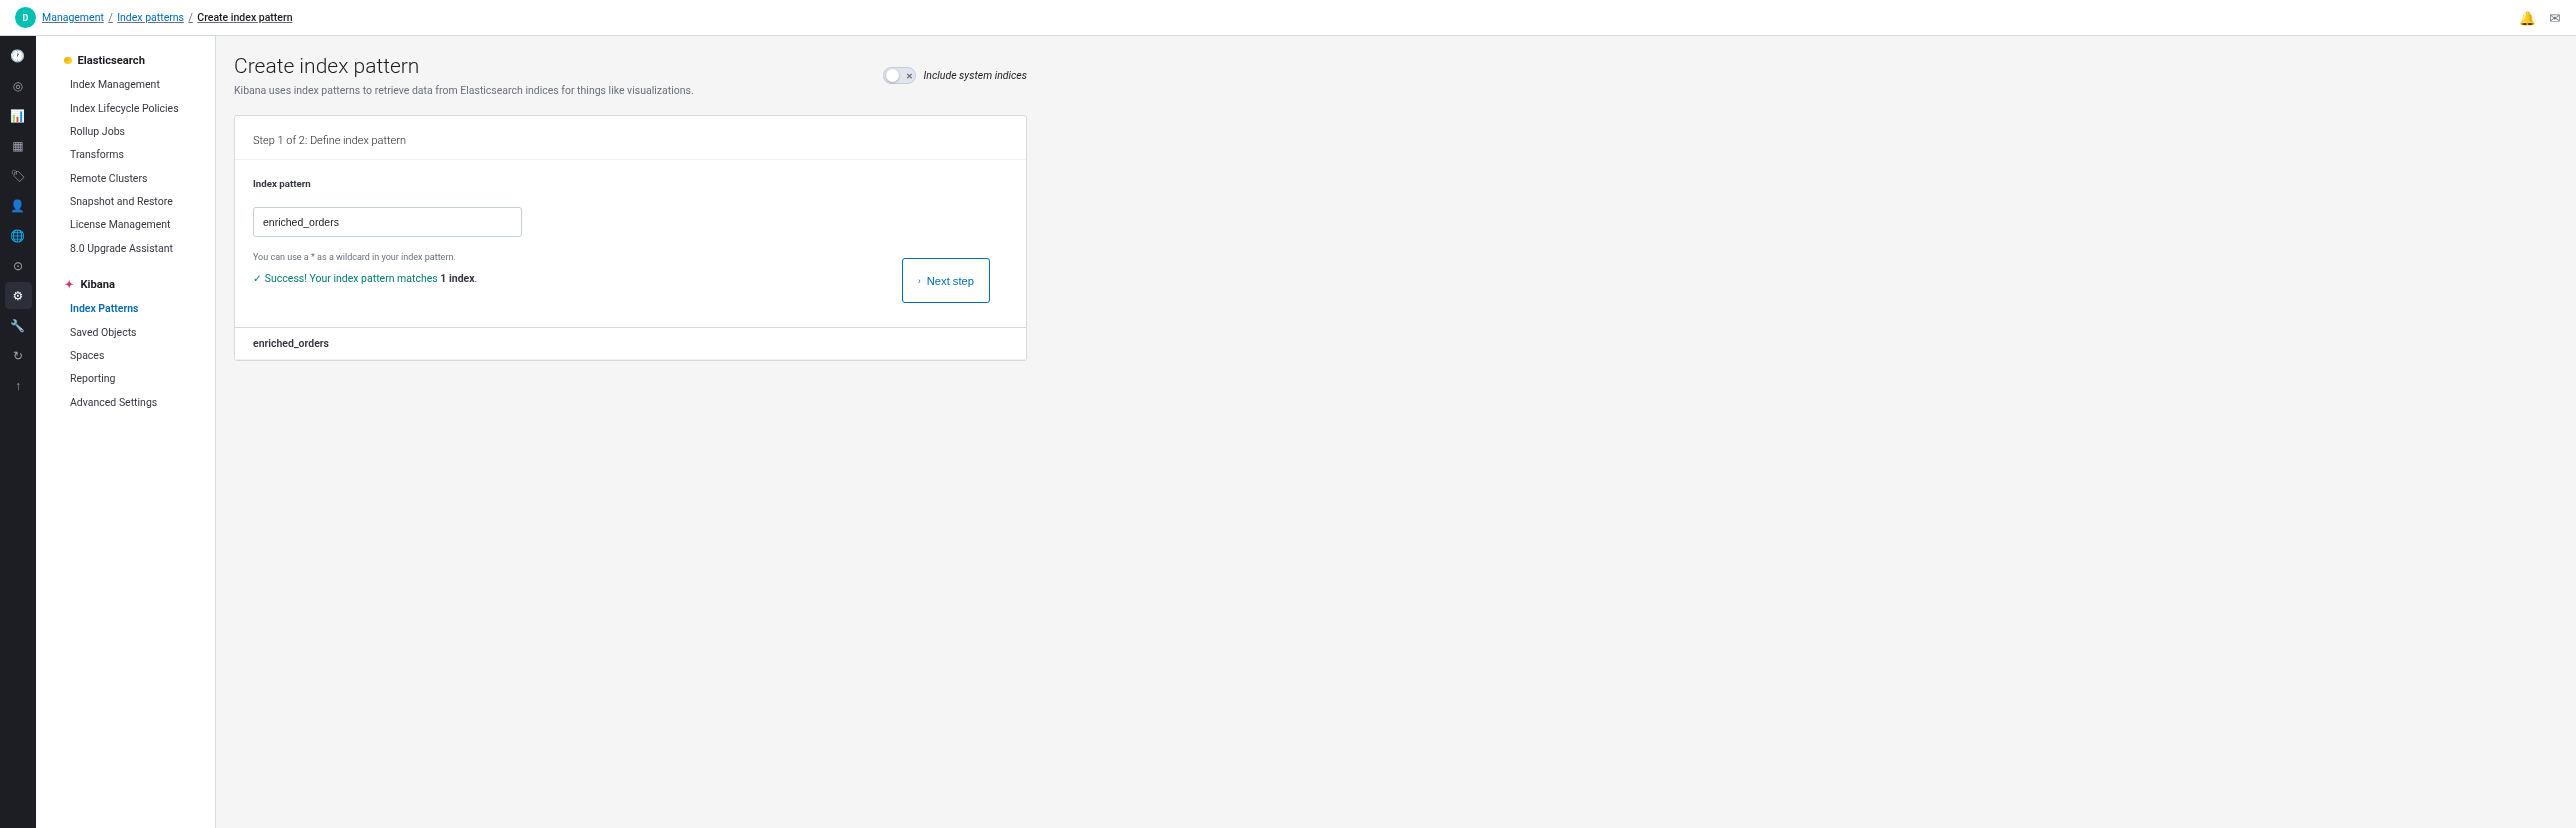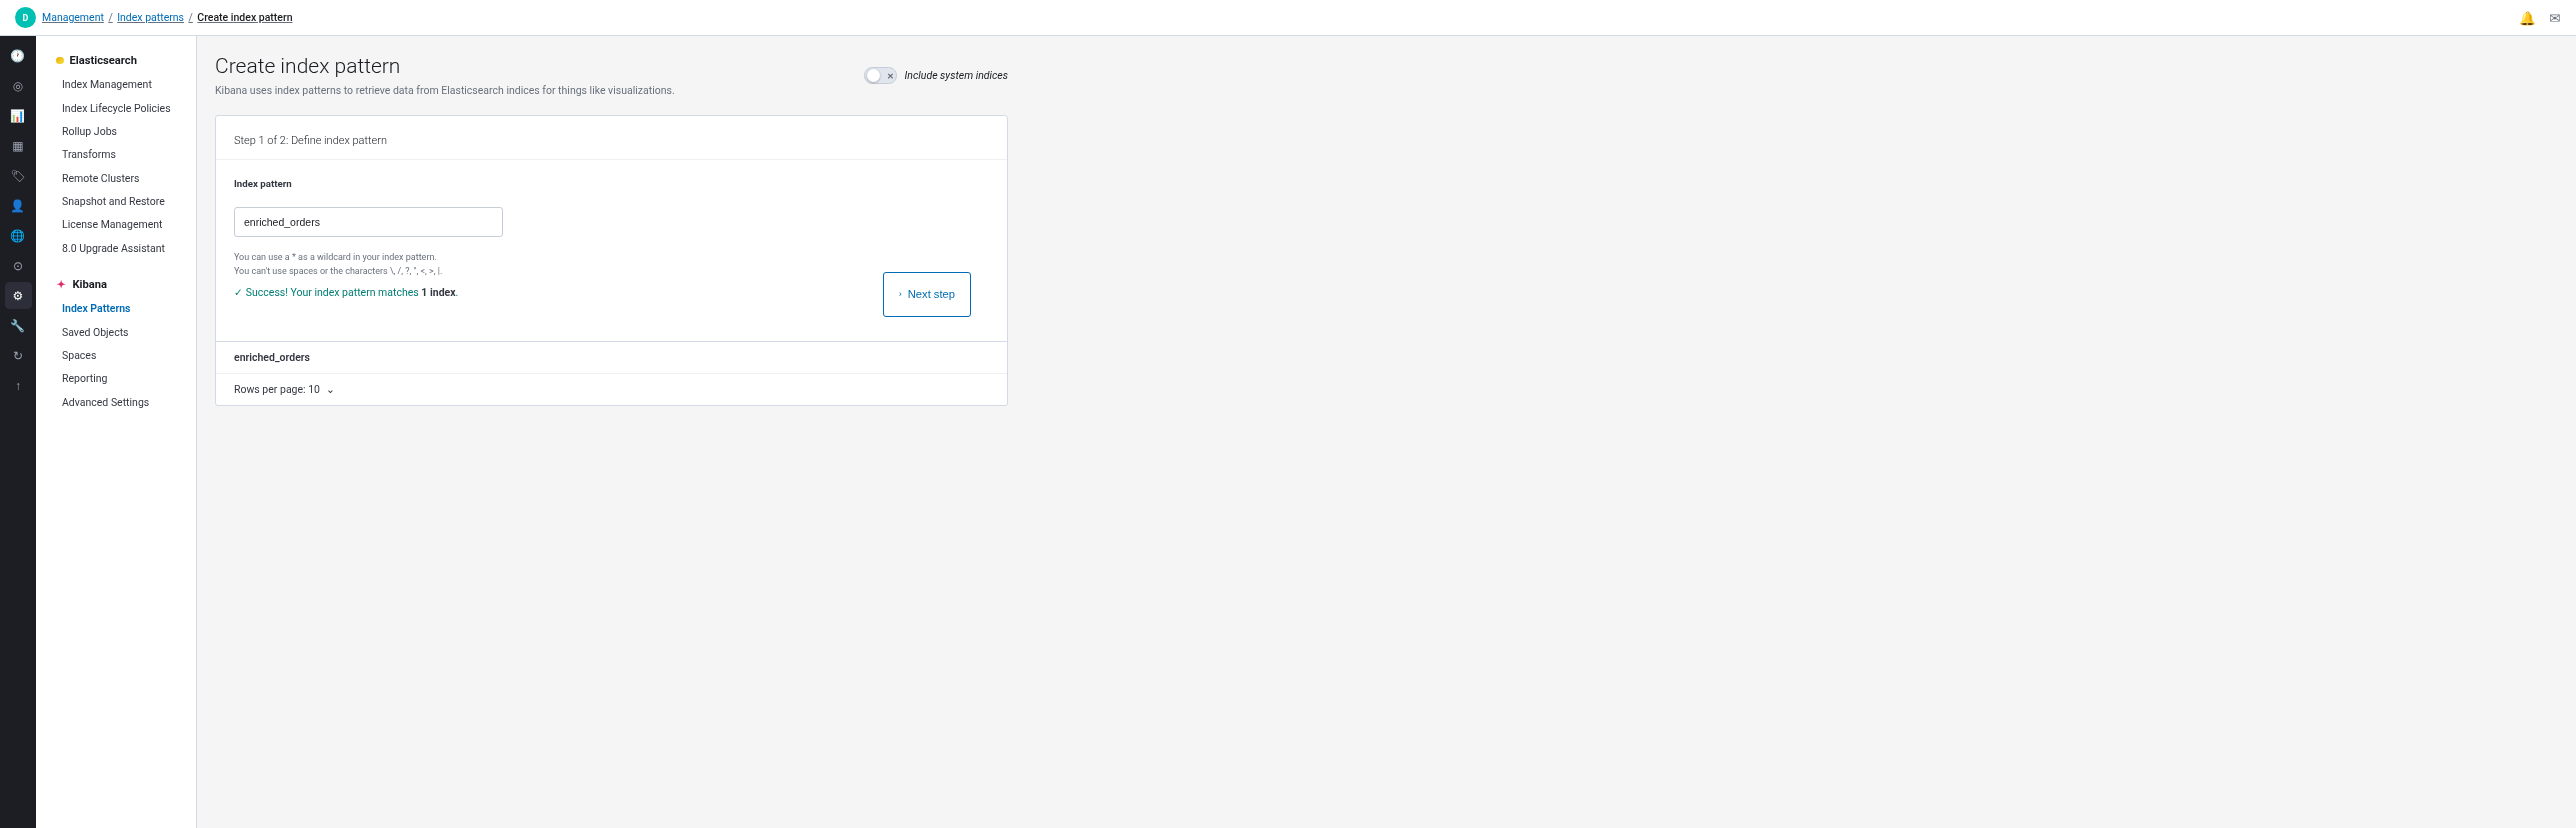--- a/index.html
+++ b/index.html
@@ -37,22 +37,22 @@
     }
     .rail-icon {
       width: 27px; height: 27px; border-radius: 4.5px;
       display: flex; align-items: center; justify-content: center;
       color: #9da3b2; font-size: 12px; cursor: pointer;
     }
     .rail-icon.active { background: #2c2e3a; color: #fff; }
 
     
     .sidebar {
-      width: 161px; background: #fff; border-right: 0.7px solid #d3dae6;
-      overflow-y: auto; flex-shrink: 0; padding: 12px 8px;
+      width: 180px; background: #fff; border-right: 0.7px solid #d3dae6;
+      overflow-y: auto; flex-shrink: 0; padding: 12px 16px;
     }
     .sidebar-section { margin-bottom: 12px; }
     .sidebar-section-header {
       display: flex; align-items: center; gap: 6px;
       padding: 6px 12px; font-size: 11.2px; font-weight: 700; color: #1a1c21;
     }
     .sidebar-section-header .section-dot {
       width: 7.5px; height: 7.5px; border-radius: 50%;
       background: linear-gradient(135deg, #f5a700, #f0e442);
       flex-shrink: 0;
@@ -239,21 +239,20 @@
         <div class="step-card-header">
           <h2 class="step-title">Step 1 of 2: Define index pattern</h2>
         </div>
 
         <div class="form-section">
           <label class="form-label">Index pattern</label>
           <input class="form-input" type="text" value="enriched_orders" style="">
 
           <div class="form-hint">
             <div>You can use a * as a wildcard in your index pattern.</div>
-            <div>You can't use spaces or the characters \, /, ?, ", &lt;, &gt;, |.</div>
           </div>
 
           <div class="success-msg">
             <span class="check-icon">✓</span>
             <span>
               <span>Success! Your index pattern matches </span><strong>1 index</strong><span>.</span>
             </span>
           </div>
         </div>
 
@@ -263,22 +262,18 @@
             <span>Next step</span>
           </button>
         </div>
 
         <div class="results-table">
           <div class="results-row">
             <span class="results-name">enriched_orders</span>
           </div>
         </div>
 
-        <div class="pagination-row">
-          <span>Rows per page: 10</span>
-          <span>⌄</span>
-        </div>
       </div>
 
     </div>
   </div>
 </div>
 
 
 </body></html>

